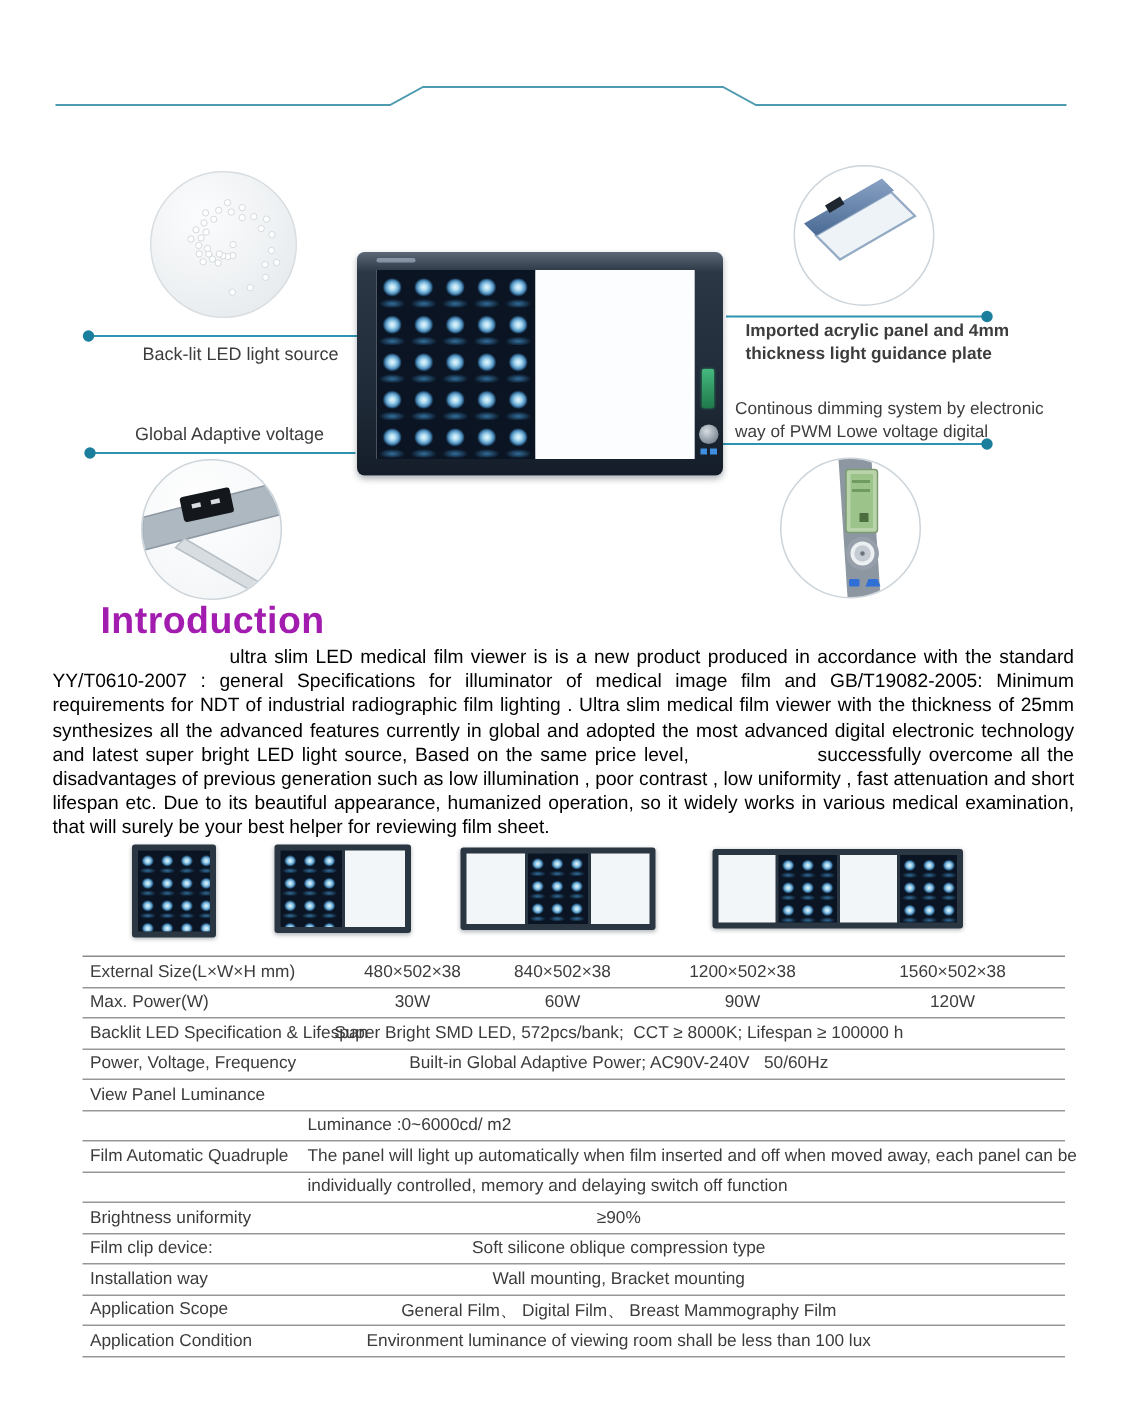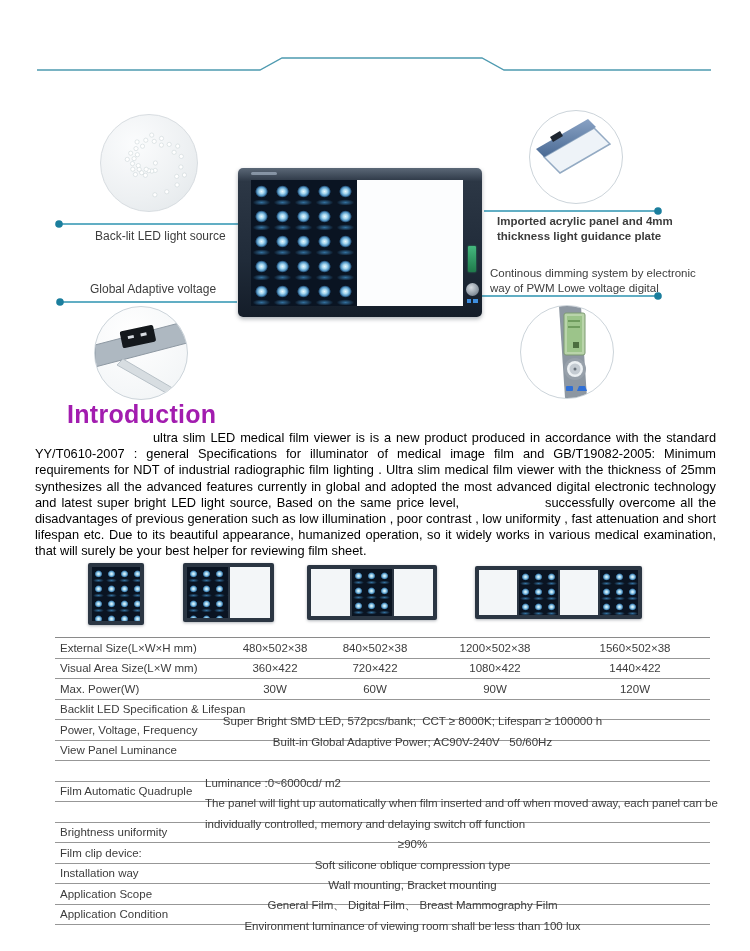--- a/index.html
+++ b/index.html
@@ -64,21 +64,21 @@
   .t2{left:307px;top:565px;width:130px;height:55px;}
   .t3{left:475px;top:566px;width:167px;height:53px;}
 
   
   #spec-table{left:55px;top:637px;width:655px;border-top:1px solid #8a8a8a;font-size:11.5px;color:#3c3c3c;}
   .trow{position:relative;height:19.5px;border-bottom:1px solid #979797;display:flex;align-items:center;}
   .tlabel{width:150px;padding-left:5px;flex:none;white-space:nowrap;}
   .tcells{position:absolute;left:175px;top:0;height:100%;display:flex;align-items:center;}
   .tcell{text-align:center;}
   .tcell.c0{width:90px;}.tcell.c1{width:110px;}.tcell.c2{width:130px;}.tcell.c3{width:150px;}
-  .tvalue{position:absolute;top:0;height:100%;display:flex;align-items:center;white-space:nowrap;margin-top:12px;}
+  .tvalue{position:absolute;top:0;height:100%;display:flex;align-items:center;white-space:nowrap;}
   .tvalue.left{left:150px;}
   .tvalue.center{left:120px;right:60px;justify-content:center;}
 </style>
 </head>
 <body>
 
 <div id="page">
 
   <svg class="overlay" width="750" height="951" viewBox="0 0 750 951">
     <polyline points="37,70 260,70 282,58 482,58 504,70 711,70" fill="none" stroke="#4e9ab0" stroke-width="1.3"></polyline>
@@ -221,29 +221,20 @@
       <div class="trow">
         <div class="tlabel">External Size(L×W×H mm)</div>
         <div class="tcells">
           <div class="tcell c0">480×502×38</div>
           <div class="tcell c1">840×502×38</div>
           <div class="tcell c2">1200×502×38</div>
           <div class="tcell c3">1560×502×38</div>
         </div>
       </div>
       <div class="trow">
-        <div class="tlabel">Visual Area Size(L×W mm)</div>
-        <div class="tcells">
-          <div class="tcell c0">360×422</div>
-          <div class="tcell c1">720×422</div>
-          <div class="tcell c2">1080×422</div>
-          <div class="tcell c3">1440×422</div>
-        </div>
-      </div>
-      <div class="trow">
         <div class="tlabel">Max. Power(W)</div>
         <div class="tcells">
           <div class="tcell c0">30W</div>
           <div class="tcell c1">60W</div>
           <div class="tcell c2">90W</div>
           <div class="tcell c3">120W</div>
         </div>
       </div>
       <div class="trow">
         <div class="tlabel">Backlit LED Specification &amp; Lifespan</div>

